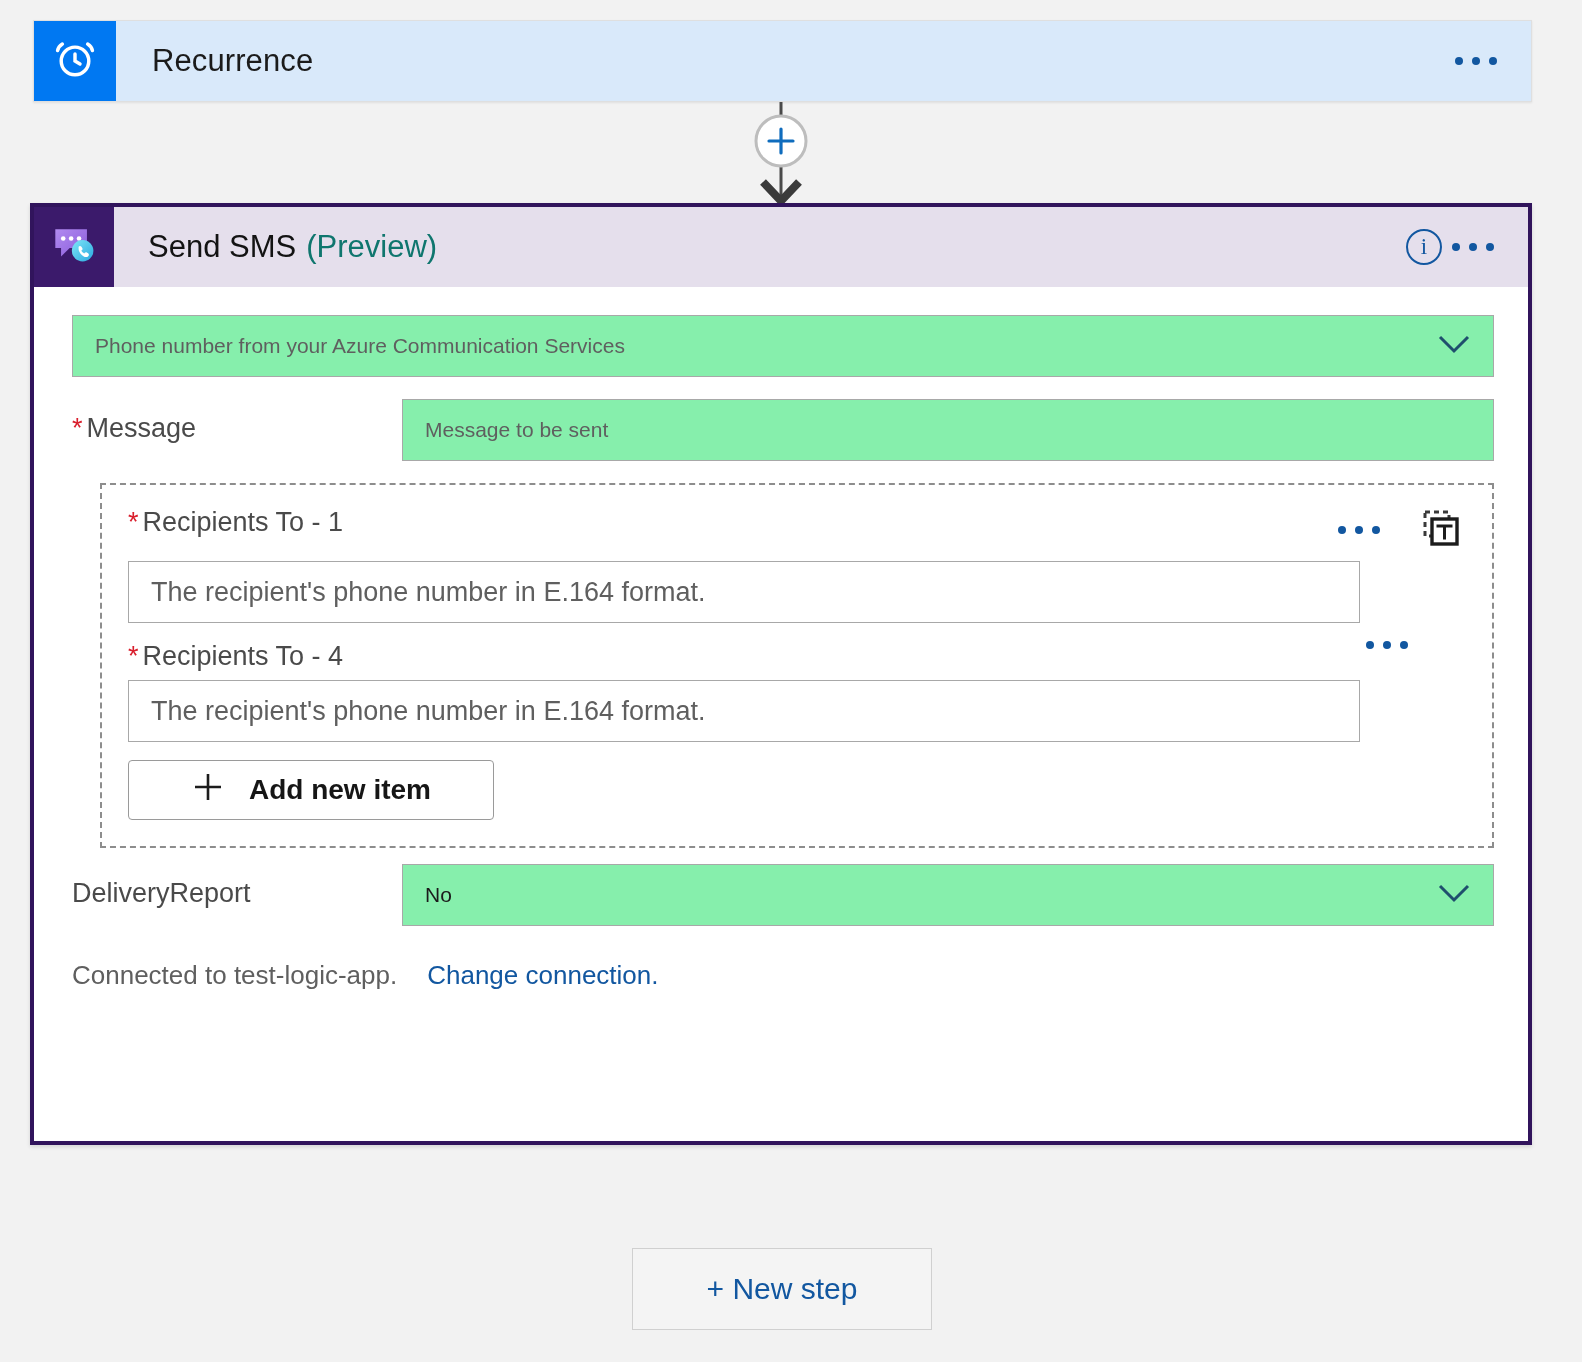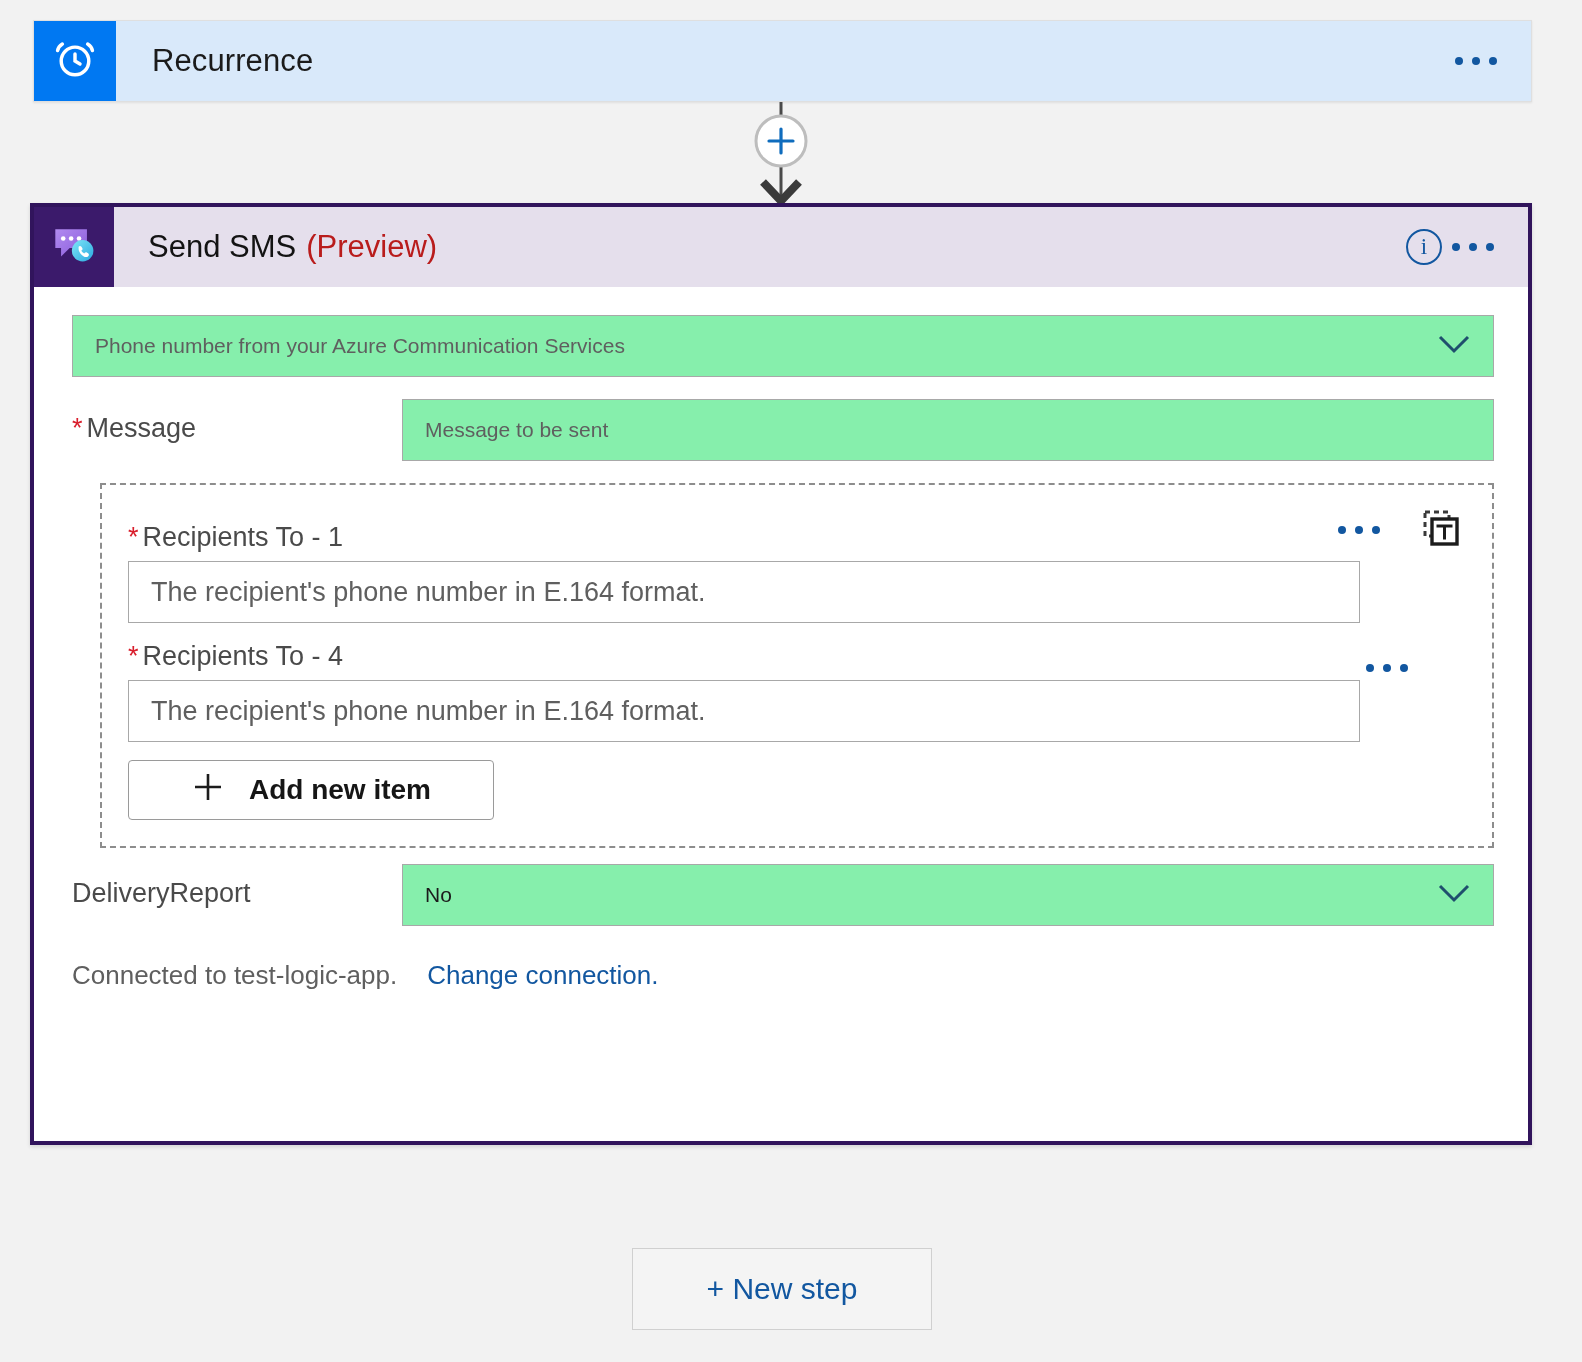--- a/index.html
+++ b/index.html
@@ -83,21 +83,21 @@
     display: flex; align-items: center; justify-content: center;
   }
   .sms-title {
     flex: 1;
     display: flex; align-items: center;
     padding-left: 34px;
     font-size: 31px;
     color: #131313;
   }
   .sms-title .preview {
-    color: #b91c1c;
+    color: #0f766e;
     margin-left: 10px;
   }
   .info-icon {
     width: 36px; height: 36px;
     border: 2px solid #1257a0;
     border-radius: 50%;
     color: #1257a0;
     display: flex; align-items: center; justify-content: center;
     font-size: 23px;
     font-family: "Liberation Serif", serif;
@@ -148,21 +148,21 @@
 
   
   .repeat-box {
     border: 2px dashed #8d8d8d;
     margin: 8px 0 16px 28px;
     padding: 22px 30px 26px 26px;
   }
   .repeat-item { margin-bottom: 18px; }
   .repeat-head {
     display: flex;
-    align-items: flex-end;
+    align-items: flex-start;
     justify-content: space-between;
     margin-bottom: 8px;
   }
   .repeat-label {
     font-size: 27px;
     color: #4a4a4a;
   }
   .repeat-head-actions {
     display: flex; align-items: center; gap: 40px;
   }

